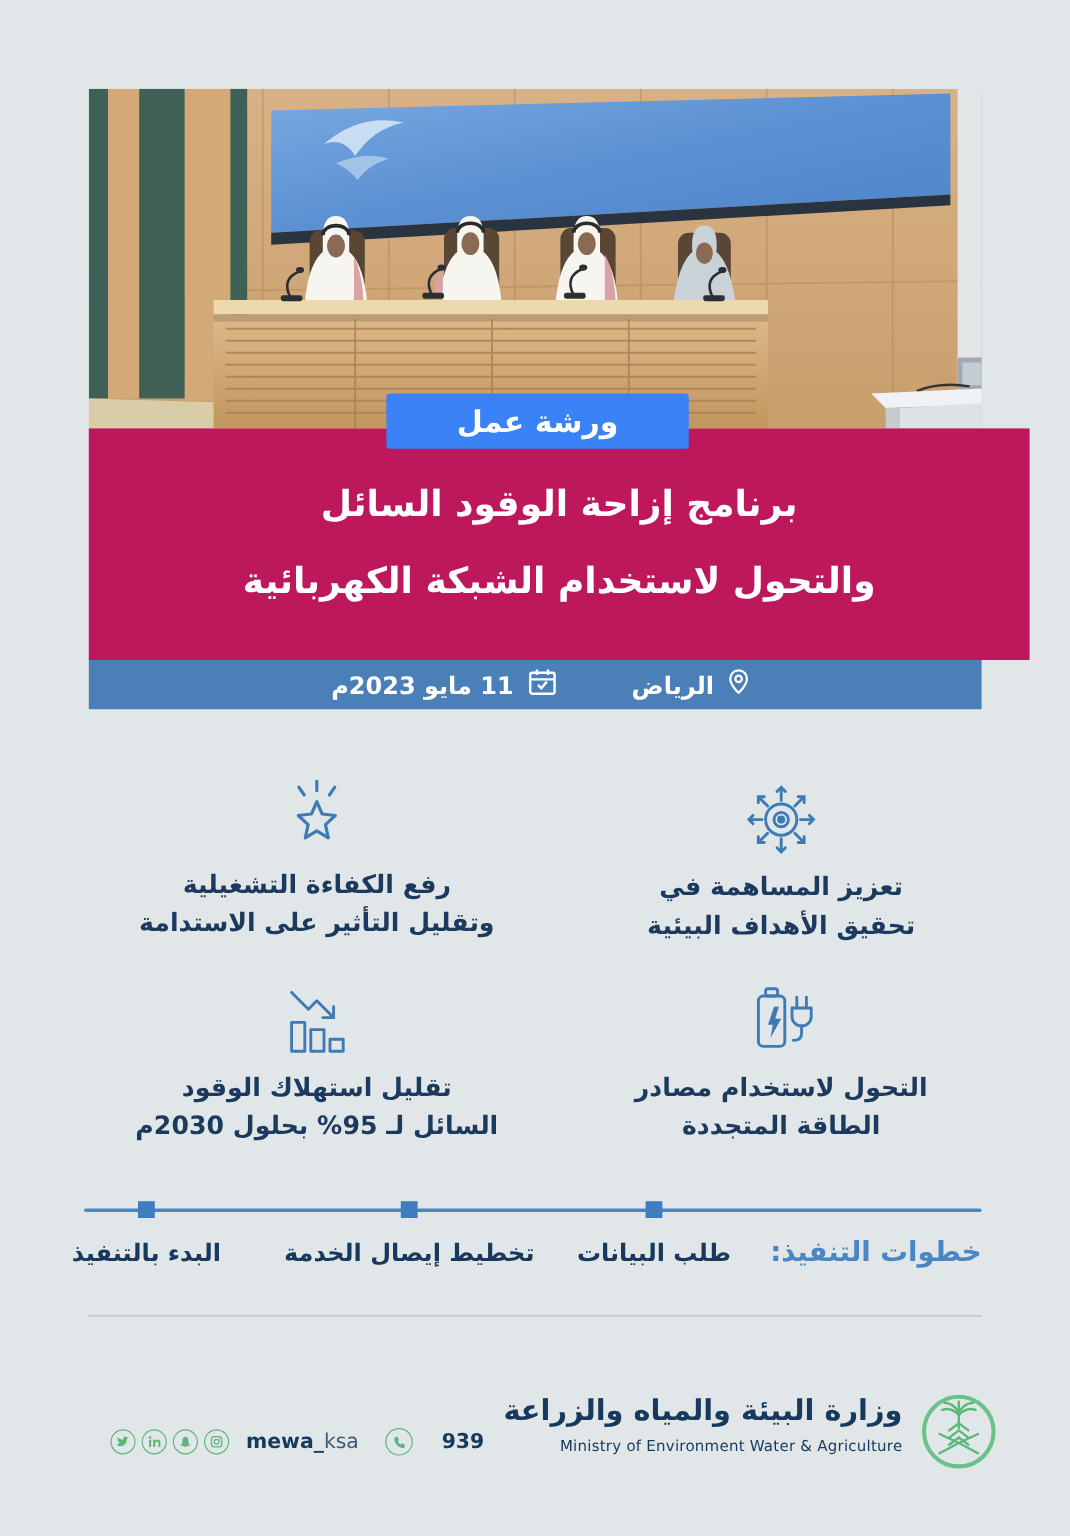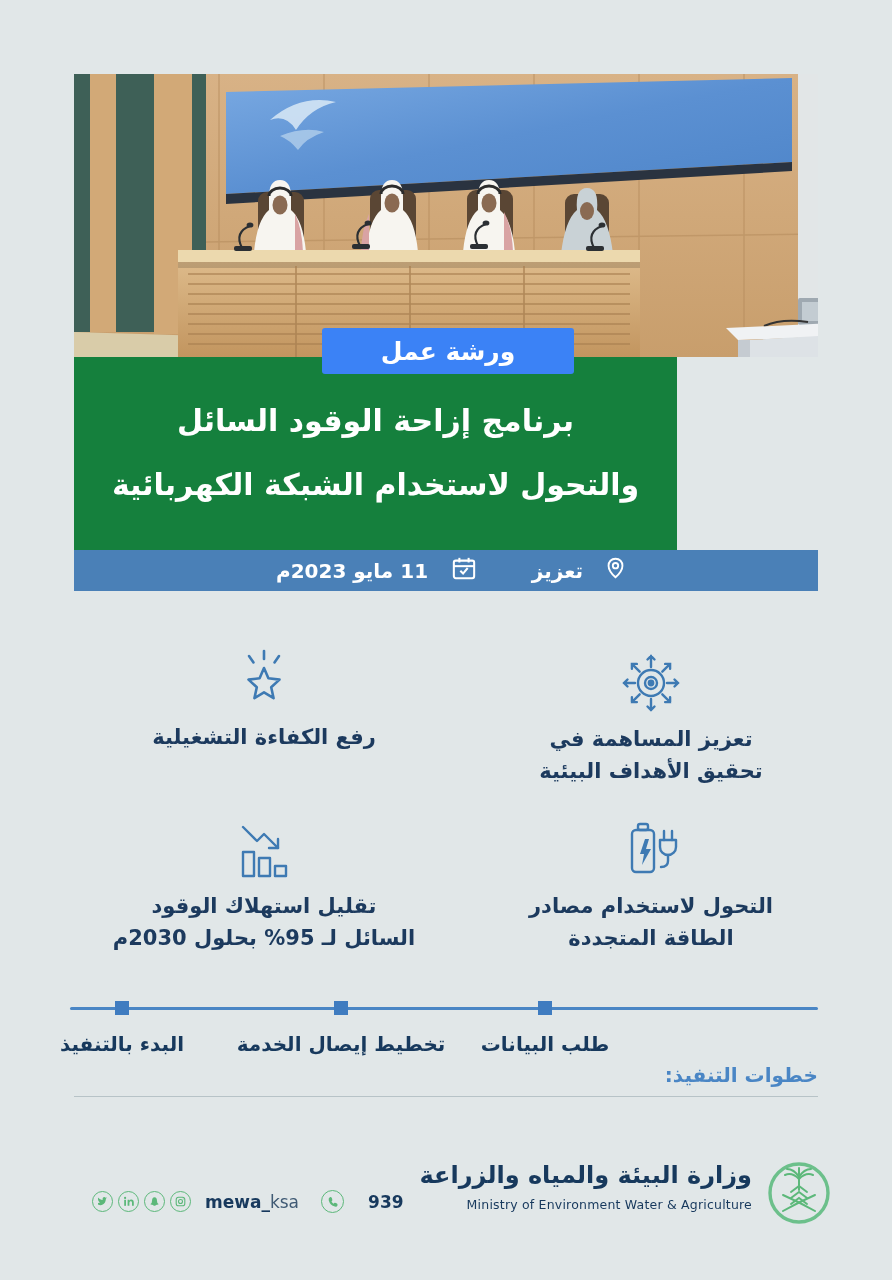--- a/index.html
+++ b/index.html
@@ -9,46 +9,46 @@
   
   .photo{position:absolute;left:74px;top:74px;width:744px;height:283px;}
   .photo svg{display:block;width:100%;height:100%;}
 
   
   .badge{position:absolute;left:322px;top:328px;width:252px;height:46px;background:#3b82f6;
          border-radius:3px;display:flex;align-items:center;justify-content:center;
          color:#ffffff;font-size:25px;font-weight:700;z-index:3;}
 
   
-  .banner{position:absolute;left:74px;top:357px;width:603px;height:193px;background:#15803d;
+  .banner{position:absolute;left:74px;top:357px;width:784px;height:193px;background:#be185d;
           color:#ffffff;text-align:center;z-index:1;}
   .banner .t1{padding-top:47px;font-size:30px;font-weight:700;line-height:1.1;}
   .banner .t2{padding-top:31px;font-size:30px;font-weight:700;line-height:1.1;}
 
   
   .bluebar{position:absolute;left:74px;top:550px;width:744px;height:41px;background:#4a80b7;color:#fff;}
-  .metagroup{position:absolute;top:0;height:41px;display:flex;align-items:center;gap:24px;
+  .metagroup{position:absolute;top:0;height:41px;display:flex;align-items:center;gap:12px;
              font-size:20px;font-weight:700;}
   .loc{right:194px;}
   .date{left:202px;}
 
   
   .feature{position:absolute;width:320px;text-align:center;color:#1c3a5e;}
   .ficon{height:70px;display:flex;align-items:flex-end;justify-content:center;margin-bottom:8px;}
   .fline{font-size:21px;font-weight:700;line-height:32px;}
   .f-goals{left:491px;top:645px;}
   .f-star{left:104px;top:643px;}
   .f-energy{left:491px;top:812px;}
   .f-chart{left:104px;top:812px;}
 
   
   .tl-line{position:absolute;left:70px;top:1007px;width:748px;height:3px;background:#4a86c5;border-radius:2px;}
   .tl-dot{position:absolute;top:1001px;width:14px;height:14px;background:#3f7cc0;}
   .tl-step{position:absolute;top:1032px;width:220px;text-align:center;font-size:20px;font-weight:700;color:#17395d;}
-  .tl-label{position:absolute;top:1031px;right:74px;font-size:20px;font-weight:700;color:#4a86c5;margin-top:32px;}
+  .tl-label{position:absolute;top:1031px;right:74px;font-size:23px;font-weight:700;color:#4a86c5;}
   .divider{position:absolute;left:74px;top:1096px;width:744px;height:1px;background:#b7c3c7;}
 
   
   .f-ar{position:absolute;top:1161px;right:140px;font-size:24px;font-weight:700;color:#17395d;}
   .f-en{position:absolute;top:1197px;right:140px;font-size:12.5px;color:#17395d;letter-spacing:.2px;}
   .f-logo{position:absolute;top:1160px;left:766px;width:66px;height:66px;}
   .f-social{position:absolute;left:92px;top:1190px;display:flex;align-items:center;}
   .s-circle{width:19px;height:19px;border:1.7px solid #5cb87a;border-radius:50%;
             display:flex;align-items:center;justify-content:center;margin-right:5px;}
   .handle{margin-left:9px;font-size:17px;color:#17395d;}
@@ -195,21 +195,21 @@
   </div>
 
   <div class="bluebar">
     <div class="metagroup loc" dir="rtl">
       <span>
         <svg width="17" height="24" viewBox="0 0 22 28" fill="none" stroke="#ffffff" stroke-width="2.4">
           <path d="M11,2 C5.5,2 2,6 2,11 c0,7 9,15 9,15 s9,-8 9,-15 c0,-5 -3.5,-9 -9,-9 Z"></path>
           <circle cx="11" cy="11" r="3.5"></circle>
         </svg>
       </span>
-      <span>تعزيز</span>
+      <span>الرياض</span>
     </div>
     <div class="metagroup date" dir="rtl">
       <span>
         <svg width="24" height="24" viewBox="0 0 26 26" fill="none" stroke="#ffffff" stroke-width="2.2">
           <rect x="2" y="5" width="22" height="19" rx="2"></rect>
           <line x1="2" y1="11" x2="24" y2="11"></line>
           <line x1="8" y1="2" x2="8" y2="7"></line>
             <line x1="18" y1="2" x2="18" y2="7"></line>
           <path d="M9,16 l3,3 l5,-6"></path>
         </svg>
@@ -257,20 +257,21 @@
   <div class="feature f-star">
     <div class="ficon">
       <svg width="68" height="68" viewBox="0 0 68 68" fill="none" stroke="#3e7ab3" stroke-width="2.6" stroke-linejoin="round" stroke-linecap="round">
         <path d="M34,23 L38.4,33.3 L49.5,34.6 L41.2,42.2 L43.6,53.2 L34,47.4 L24.4,53.2 L26.8,42.2 L18.5,34.6 L29.6,33.3 Z"></path>
         <line x1="34" y1="6" x2="34" y2="14"></line>
         <line x1="19" y1="11" x2="23.5" y2="17.5"></line>
         <line x1="49" y1="11" x2="44.5" y2="17.5"></line>
       </svg>
     </div>
     <div class="fline" dir="rtl">رفع الكفاءة التشغيلية</div>
+    <div class="fline" dir="rtl">وتقليل التأثير على الاستدامة</div>
   </div>
 
   <div class="feature f-energy">
     <div class="ficon">
       <svg width="68" height="68" viewBox="0 0 68 68" fill="none" stroke="#3e7ab3" stroke-width="2.4" stroke-linecap="round" stroke-linejoin="round">
         <rect x="15" y="16" width="22" height="42" rx="4"></rect>
         <rect x="21" y="10" width="10" height="6" rx="2"></rect>
         <path d="M28,25 L23,40 L27,40 L25,51 L34,35 L29,35 L32,25 Z" fill="#3e7ab3" stroke="none"></path>
         <line x1="47" y1="17" x2="47" y2="26"></line>
           <line x1="55" y1="17" x2="55" y2="26"></line>

